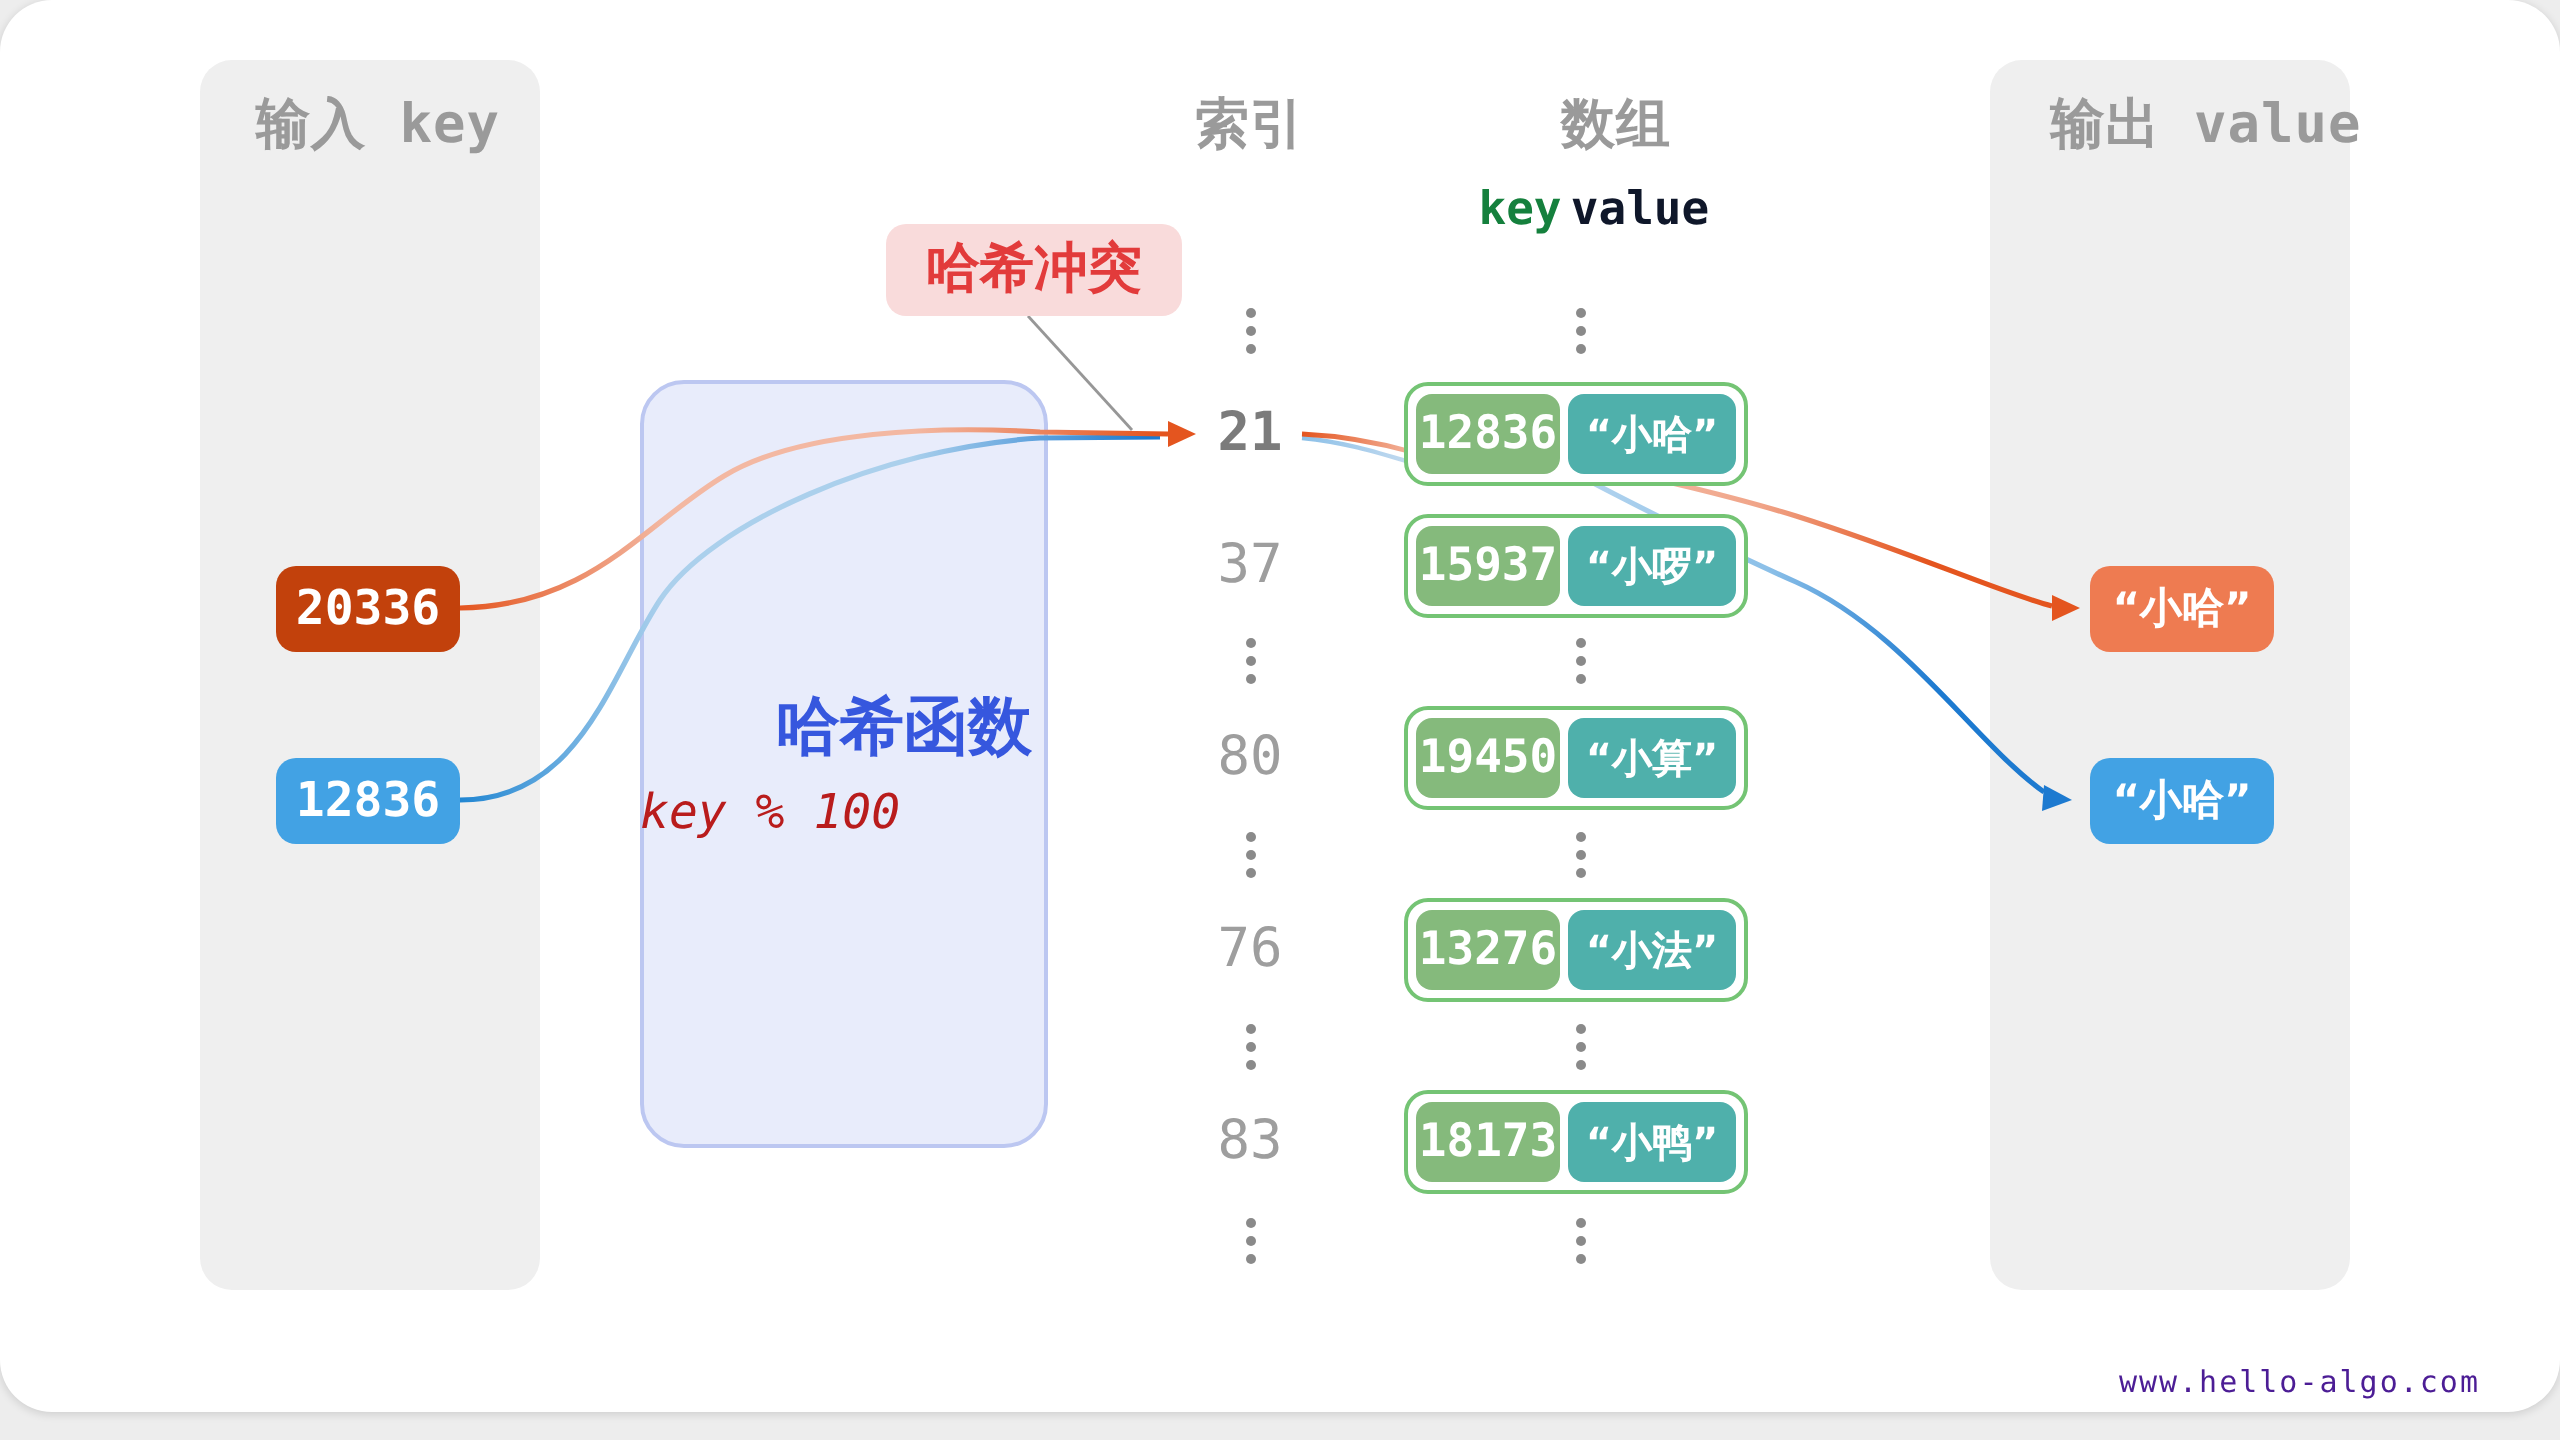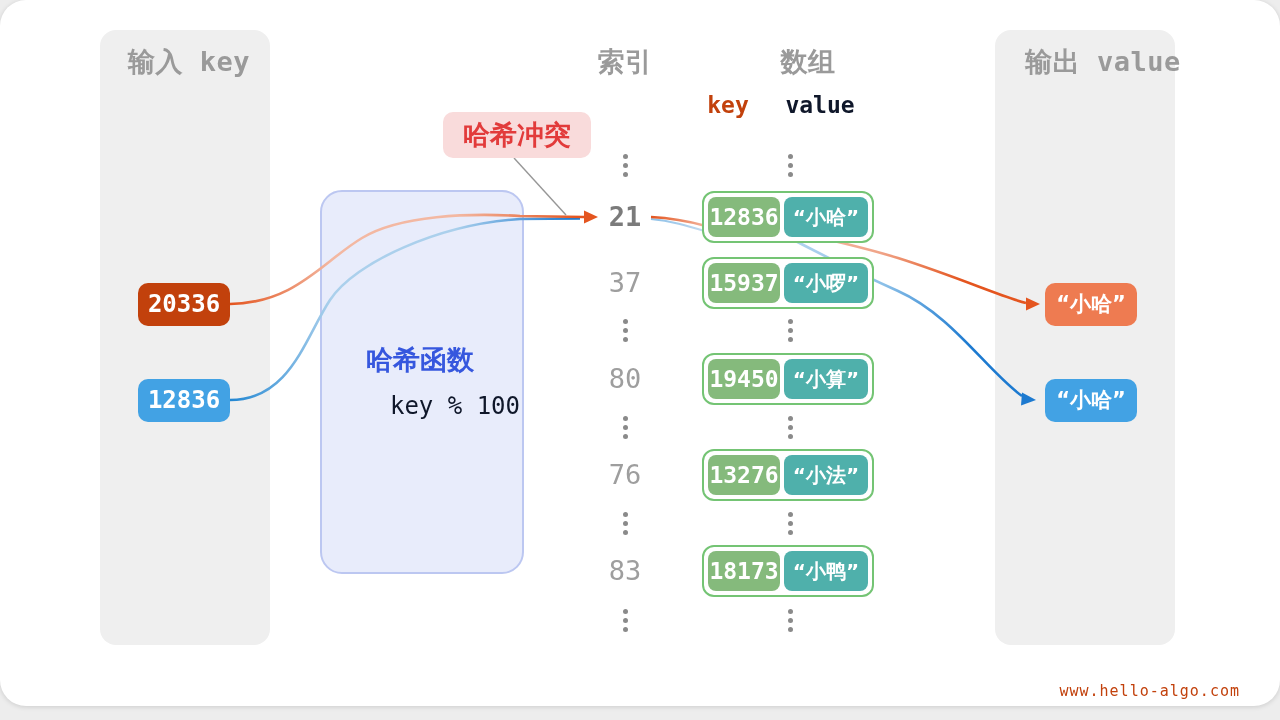--- a/index.html
+++ b/index.html
@@ -26,35 +26,35 @@
   .t-input{left:100px;width:178px;}
   .t-index{left:575px;width:100px;}
   .t-array{left:758px;width:100px;}
   .t-output{left:995px;width:180px;margin-left:18px;}
 
   .kv-header{
     position:absolute;top:92px;width:80px;text-align:center;
     font-family:"DejaVu Sans Mono","DejaVu Sans",monospace;
     font-size:23px;font-weight:600;
   }
-  .kv-key{left:688px;color:#c2410c;}
+  .kv-key{left:720px;color:#15803d;}
   .kv-value{left:780px;color:#0f172a;}
 
   .hash-box{
     position:absolute;left:320px;top:190px;width:200px;height:380px;
     background:#e8ecfb;border:2px solid #bcc7f1;border-radius:22px;
   }
   .hash-title{
     position:absolute;left:320px;top:342px;width:200px;text-align:center;
-    font-size:27px;font-weight:600;color:#3657de;
+    font-size:32px;font-weight:600;color:#3657de;padding-left:32px;
   }
   .hash-formula{
-    position:absolute;left:320px;top:392px;width:200px;text-align:right;
-    font-family:"DejaVu Sans Mono","DejaVu Sans",monospace;
-    font-size:24px;color:#0f172a;
+    position:absolute;left:320px;top:392px;width:200px;text-align:left;
+    font-family:"DejaVu Sans Mono","DejaVu Sans",monospace;
+    font-size:24px;color:#b91c1c;font-style:italic;
   }
 
   .collision{
     position:absolute;left:443px;top:112px;width:148px;height:46px;
     background:#f9dbdb;border-radius:10px;
     text-align:center;line-height:46px;
     font-size:27px;font-weight:700;color:#e23b3b;
   }
 
   .keybox{
@@ -109,21 +109,21 @@
     position:absolute;width:80px;display:flex;flex-direction:column;
     align-items:center;gap:4px;
   }
   .dots i{width:5px;height:5px;border-radius:50%;background:#8a8a8a;}
   .dots-idx{left:585px;}
   .dots-arr{left:750px;}
 
   .watermark{
     position:absolute;right:40px;bottom:20px;
     font-family:"DejaVu Sans Mono","DejaVu Sans",monospace;
-    font-size:15px;color:#c2410c;letter-spacing:1px;
+    font-size:15px;color:#4c1d95;letter-spacing:1px;
   }
   svg.flow{position:absolute;left:0;top:0;pointer-events:none;}
 </style>
 </head>
 <body>
 
 <div class="card"></div>
 
 <div class="panel panel-input"></div>
 <div class="panel panel-output"></div>

